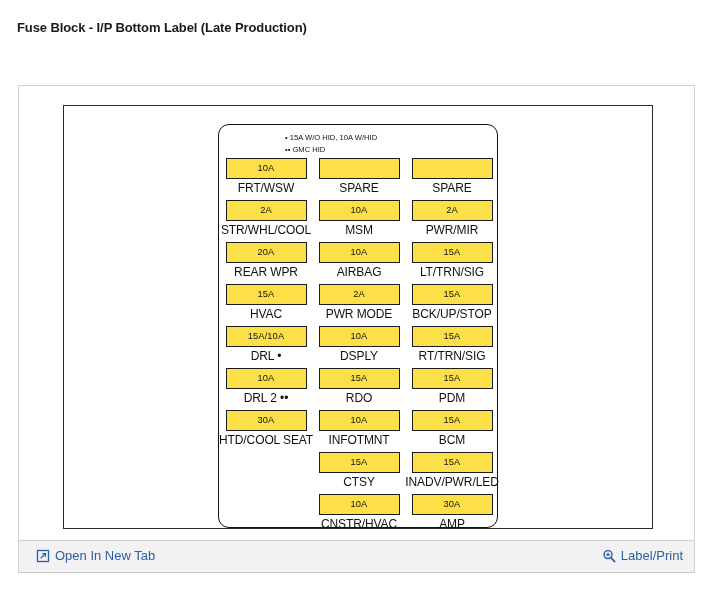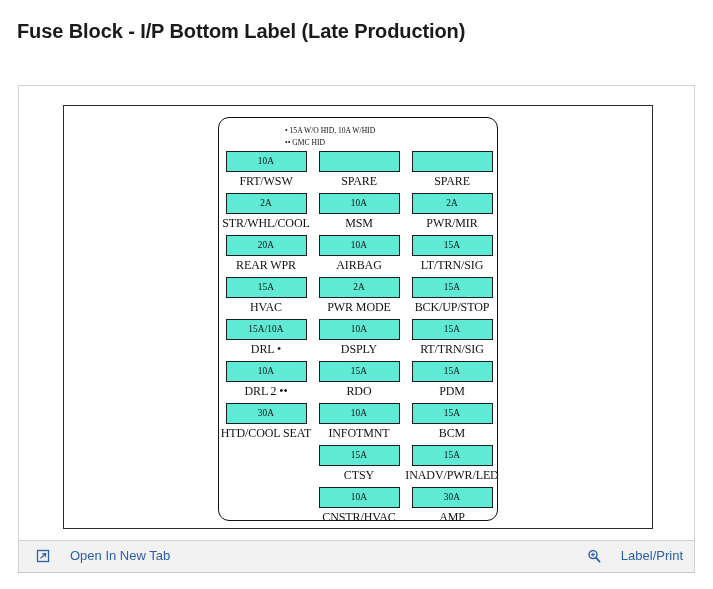--- a/index.html
+++ b/index.html
@@ -9,21 +9,21 @@
     width: 713px;
     height: 589px;
     overflow: hidden;
     font-family: "Liberation Sans", sans-serif;
   }
 
   #page-title {
     position: absolute;
     left: 17px;
     top: 20px;
-    font-size: 20px;
+    font-size: 13px;
     font-weight: bold;
     color: #1a1a1a;
     letter-spacing: -0.1px;
     white-space: nowrap;
   }
 
   
   #viewer-panel {
     position: absolute;
     left: 18px;
@@ -44,28 +44,27 @@
     height: 424px;
     border: 1px solid #2b2b2b;
     background: #ffffff;
     box-sizing: border-box;
   }
 
   
   #fuse-block-outline {
     position: absolute;
     left: 154px;
-    top: 11px;
+    top: 18px;
     width: 280px;
     height: 404px;
     border: 1.6px solid #111111;
     border-radius: 11px;
     box-sizing: border-box;
     background: #ffffff;
-    font-family: Liberation Serif, serif;
   }
 
   
   #legend-notes {
     position: absolute;
     left: 66px;
     top: 7px;
     font-size: 7.6px;
     color: #111;
     line-height: 11.5px;
@@ -98,21 +97,21 @@
   }
 
   .fuse-box {
     width: 81px;
     height: 21px;
     border: 1.4px solid #1c1c1c;
     box-sizing: border-box;
     display: flex;
     align-items: center;
     justify-content: center;
-    background: #5eead4;
+    background: #fde047;
   }
 
   .fuse-amp {
     font-size: 9.3px;
     color: #111;
     line-height: 1;
     letter-spacing: 0.1px;
   }
 
   .fuse-label {
@@ -138,21 +137,21 @@
     border: 1px solid #d2d2d2;
     border-bottom-color: #c9c9c9;
     box-sizing: border-box;
   }
 
   .footer-link {
     position: absolute;
     top: 7px;
     display: flex;
     align-items: center;
-    gap: 20px;
+    gap: 5px;
     color: #2b5fa8;
     font-size: 13px;
     cursor: pointer;
     text-decoration: none;
     white-space: nowrap;
   }
   #open-new-tab-link { left: 17px; }
   #zoom-print-link  { right: 11px; }
 
   .footer-icon {

